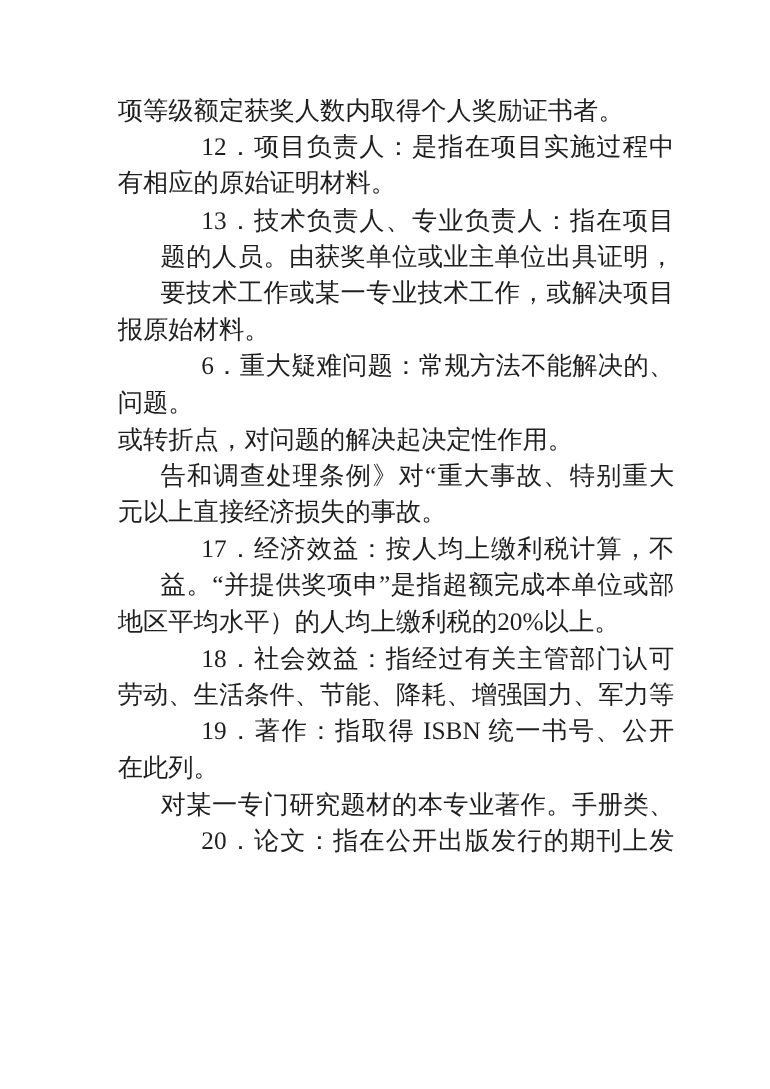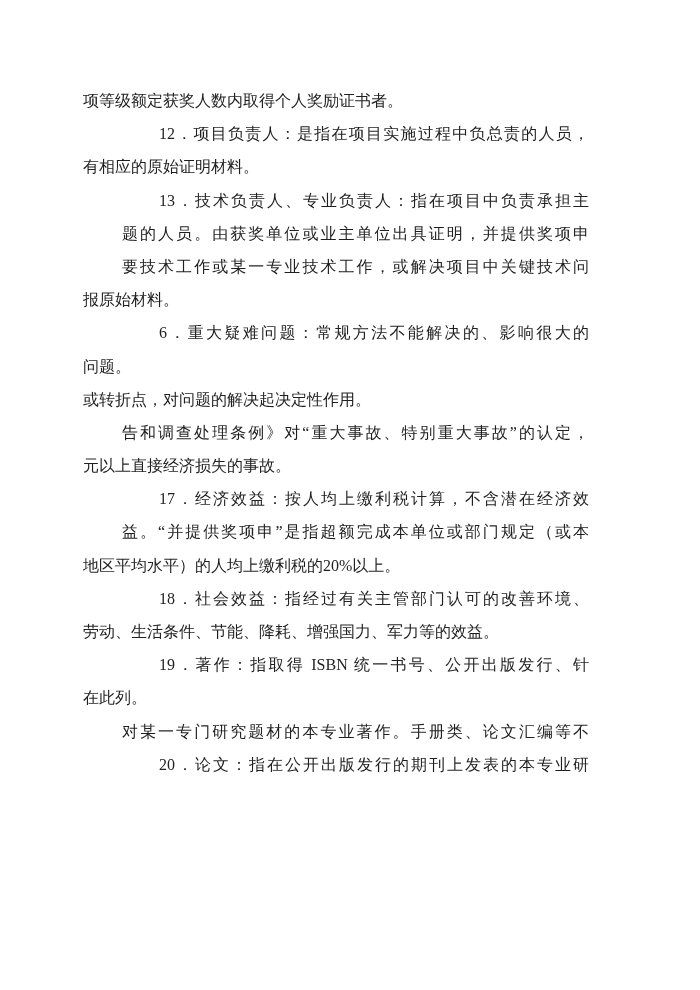--- a/index.html
+++ b/index.html
@@ -14,25 +14,25 @@
   }
   .page {
     position: relative;
     width: 700px;
     height: 990px;
     background: #ffffff;
     overflow: hidden;
   }
   .text-block {
     position: absolute;
-    left: 83px;
+    left: 107px;
     top: 84px;
     width: 506px;
     color: #1f1f1f;
-    font-size: 16px;
+    font-size: 23px;
     line-height: 33.2px;
   }
   .line {
     height: 33.2px;
     overflow: hidden;
     white-space: normal;
     text-align: left;
   }
   .line.fill {
     text-align: justify;

